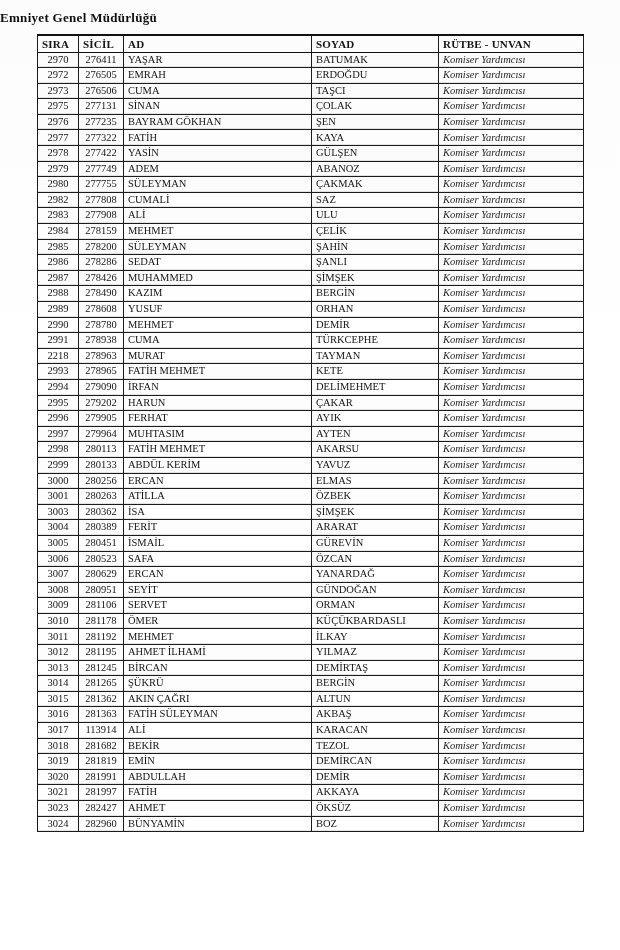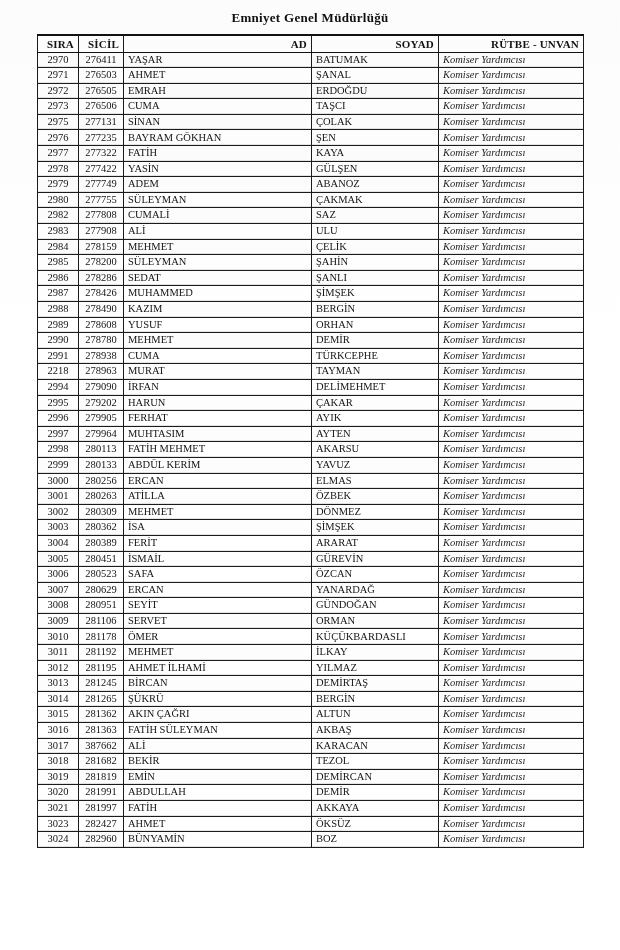--- a/index.html
+++ b/index.html
@@ -21,21 +21,21 @@
     height: 950px;
     background:
       linear-gradient(180deg, rgba(0,0,0,0.012), rgba(0,0,0,0) 40%),
       #fff;
   }
   .doc-title {
     position: absolute;
     top: 10px;
     left: 0;
     width: 620px;
-    text-align: center;
+    text-align: left;
     font-size: 13px;
     font-weight: bold;
     letter-spacing: 0.3px;
     color: #101010;
   }
   table.personnel {
     position: absolute;
     left: 37px;
     top: 34px;
     width: 546px;
@@ -53,21 +53,21 @@
     border: 1px solid #1b1b1b;
     padding: 0 4px;
     white-space: nowrap;
     overflow: hidden;
     box-sizing: border-box;
   }
   table.personnel th {
     height: 17px;
     font-size: 11px;
     font-weight: bold;
-    text-align: right;
+    text-align: left;
     border-top: 2px solid #111;
     border-bottom: 1.5px solid #111;
     letter-spacing: 0.2px;
   }
   table.personnel td {
     height: 15.6px;
     font-size: 10.5px;
     line-height: 1;
     
     box-shadow: inset 0 -1px 0 rgba(110,110,110,0.18);
@@ -105,27 +105,20 @@
     </thead>
     <tbody id="table-body">
         <tr class="data-row">
       <td class="center">2970</td>
       <td class="center">276411</td>
       <td>YAŞAR</td>
       <td>BATUMAK</td>
       <td class="rank">Komiser Yardımcısı</td>
     </tr>
         <tr class="data-row">
-      <td class="center">2971</td>
-      <td class="center">276503</td>
-      <td>AHMET</td>
-      <td>ŞANAL</td>
-      <td class="rank">Komiser Yardımcısı</td>
-    </tr>
-        <tr class="data-row">
       <td class="center">2972</td>
       <td class="center">276505</td>
       <td>EMRAH</td>
       <td>ERDOĞDU</td>
       <td class="rank">Komiser Yardımcısı</td>
     </tr>
         <tr class="data-row">
       <td class="center">2973</td>
       <td class="center">276506</td>
       <td>CUMA</td>
@@ -245,20 +238,27 @@
       <td class="rank">Komiser Yardımcısı</td>
     </tr>
         <tr class="data-row">
       <td class="center">2218</td>
       <td class="center">278963</td>
       <td>MURAT</td>
       <td>TAYMAN</td>
       <td class="rank">Komiser Yardımcısı</td>
     </tr>
         <tr class="data-row">
+      <td class="center">2993</td>
+      <td class="center">278965</td>
+      <td>FATİH MEHMET</td>
+      <td>KETE</td>
+      <td class="rank">Komiser Yardımcısı</td>
+    </tr>
+        <tr class="data-row">
       <td class="center">2994</td>
       <td class="center">279090</td>
       <td>İRFAN</td>
       <td>DELİMEHMET</td>
       <td class="rank">Komiser Yardımcısı</td>
     </tr>
         <tr class="data-row">
       <td class="center">2995</td>
       <td class="center">279202</td>
       <td>HARUN</td>
@@ -301,27 +301,20 @@
       <td class="rank">Komiser Yardımcısı</td>
     </tr>
         <tr class="data-row">
       <td class="center">3001</td>
       <td class="center">280263</td>
       <td>ATİLLA</td>
       <td>ÖZBEK</td>
       <td class="rank">Komiser Yardımcısı</td>
     </tr>
         <tr class="data-row">
-      <td class="center">3002</td>
-      <td class="center">280309</td>
-      <td>MEHMET</td>
-      <td>DÖNMEZ</td>
-      <td class="rank">Komiser Yardımcısı</td>
-    </tr>
-        <tr class="data-row">
       <td class="center">3003</td>
       <td class="center">280362</td>
       <td>İSA</td>
       <td>ŞİMŞEK</td>
       <td class="rank">Komiser Yardımcısı</td>
     </tr>
         <tr class="data-row">
       <td class="center">3004</td>
       <td class="center">280389</td>
       <td>FERİT</td>
@@ -407,21 +400,21 @@
     </tr>
         <tr class="data-row">
       <td class="center">3016</td>
       <td class="center">281363</td>
       <td>FATİH SÜLEYMAN</td>
       <td>AKBAŞ</td>
       <td class="rank">Komiser Yardımcısı</td>
     </tr>
         <tr class="data-row">
       <td class="center">3017</td>
-      <td class="center">387662</td>
+      <td class="center">113914</td>
       <td>ALİ</td>
       <td>KARACAN</td>
       <td class="rank">Komiser Yardımcısı</td>
     </tr>
         <tr class="data-row">
       <td class="center">3018</td>
       <td class="center">281682</td>
       <td>BEKİR</td>
       <td>TEZOL</td>
       <td class="rank">Komiser Yardımcısı</td>

